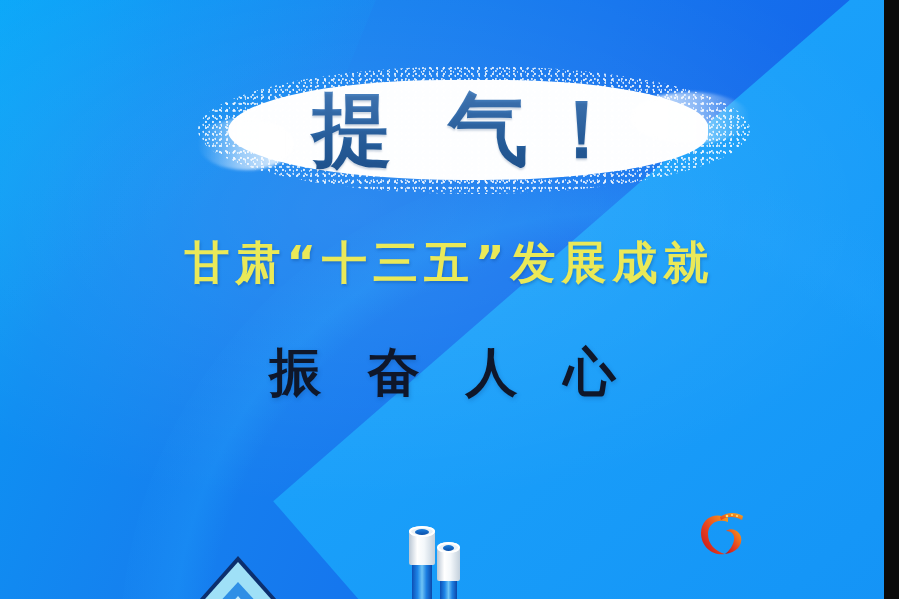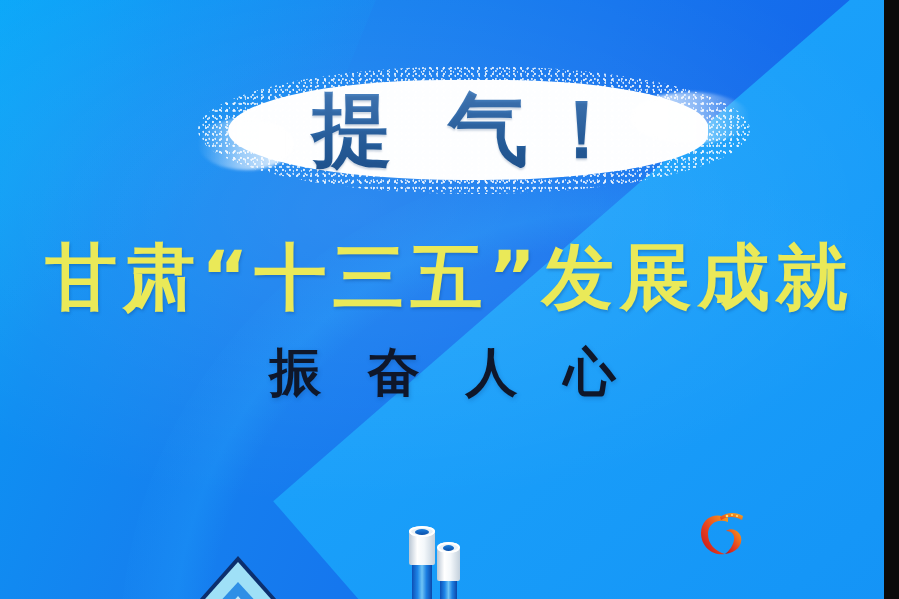--- a/index.html
+++ b/index.html
@@ -137,21 +137,21 @@
     color: transparent;
     text-shadow: 0 2px 2px rgba(30,70,120,0.22);
     white-space: nowrap;
   }
   .line2 {
     position: absolute;
     left: 0;
     top: 238px;
     width: 899px;
     text-align: center;
-    font-size: 72px;
+    font-size: 45px;
     font-weight: 700;
     letter-spacing: 6px;
     line-height: 1.1;
     color: #eae958;
     text-shadow: 1px 2px 3px rgba(10,60,130,0.30);
     white-space: nowrap;
   }
   .line3 {
     position: absolute;
     left: 0;

